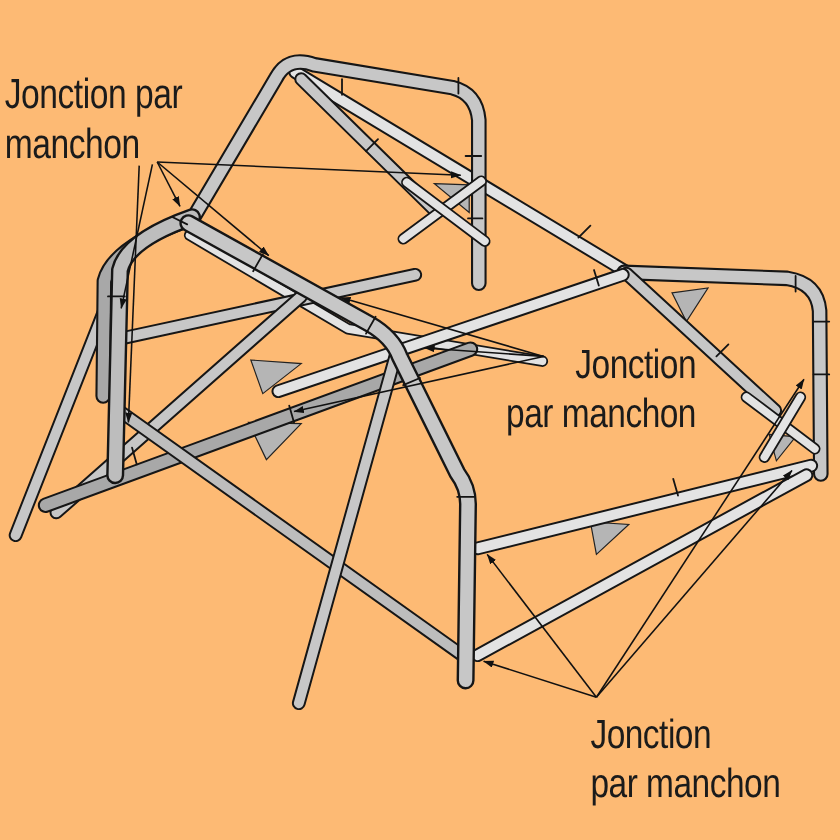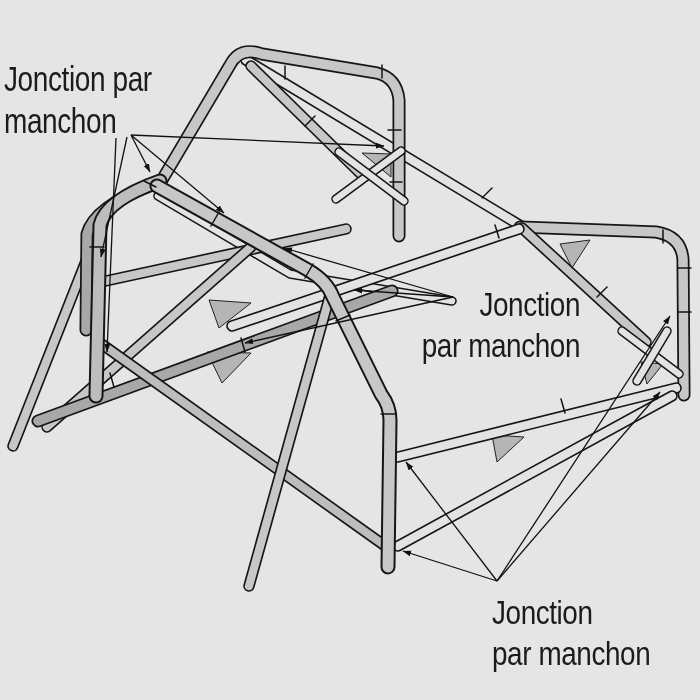--- a/index.html
+++ b/index.html
@@ -1,17 +1,17 @@
 <!DOCTYPE html>
 <html><head>
 <meta charset="utf-8">
 <style>
   html,body{margin:0;padding:0;background:#ffffff;}
   .stage{
-    position:relative;width:700px;height:700px;background:#e5e5e5;overflow:hidden;
+    position:relative;width:700px;height:700px;background:#fdba74;overflow:hidden;
     font-family:"Liberation Sans",sans-serif;
   }
   .stage svg{position:absolute;left:0;top:0;}
   
   .tube path{fill:none;stroke-linecap:round;stroke-linejoin:round;}
   .tube .o{stroke:#161616;}
   .tube .f{stroke:#c7c7c7;}
   .t-xl .o{stroke-width:15px;} .t-xl .f{stroke-width:11px;}
   .t-l  .o{stroke-width:13px;} .t-l  .f{stroke-width:9.5px;}
   .t-m  .o{stroke-width:11.5px;} .t-m .f{stroke-width:8.2px;}

